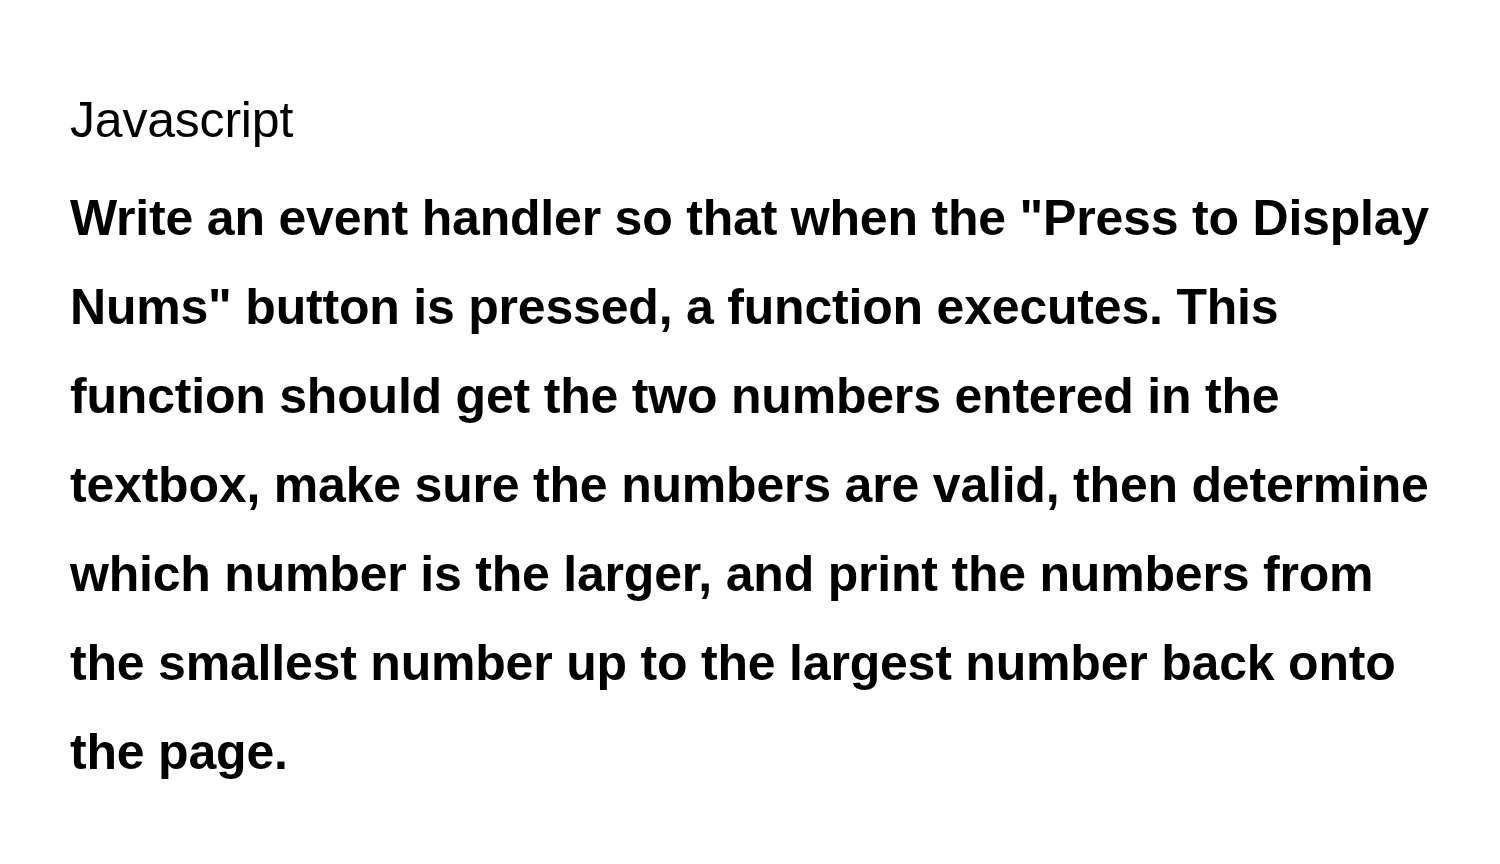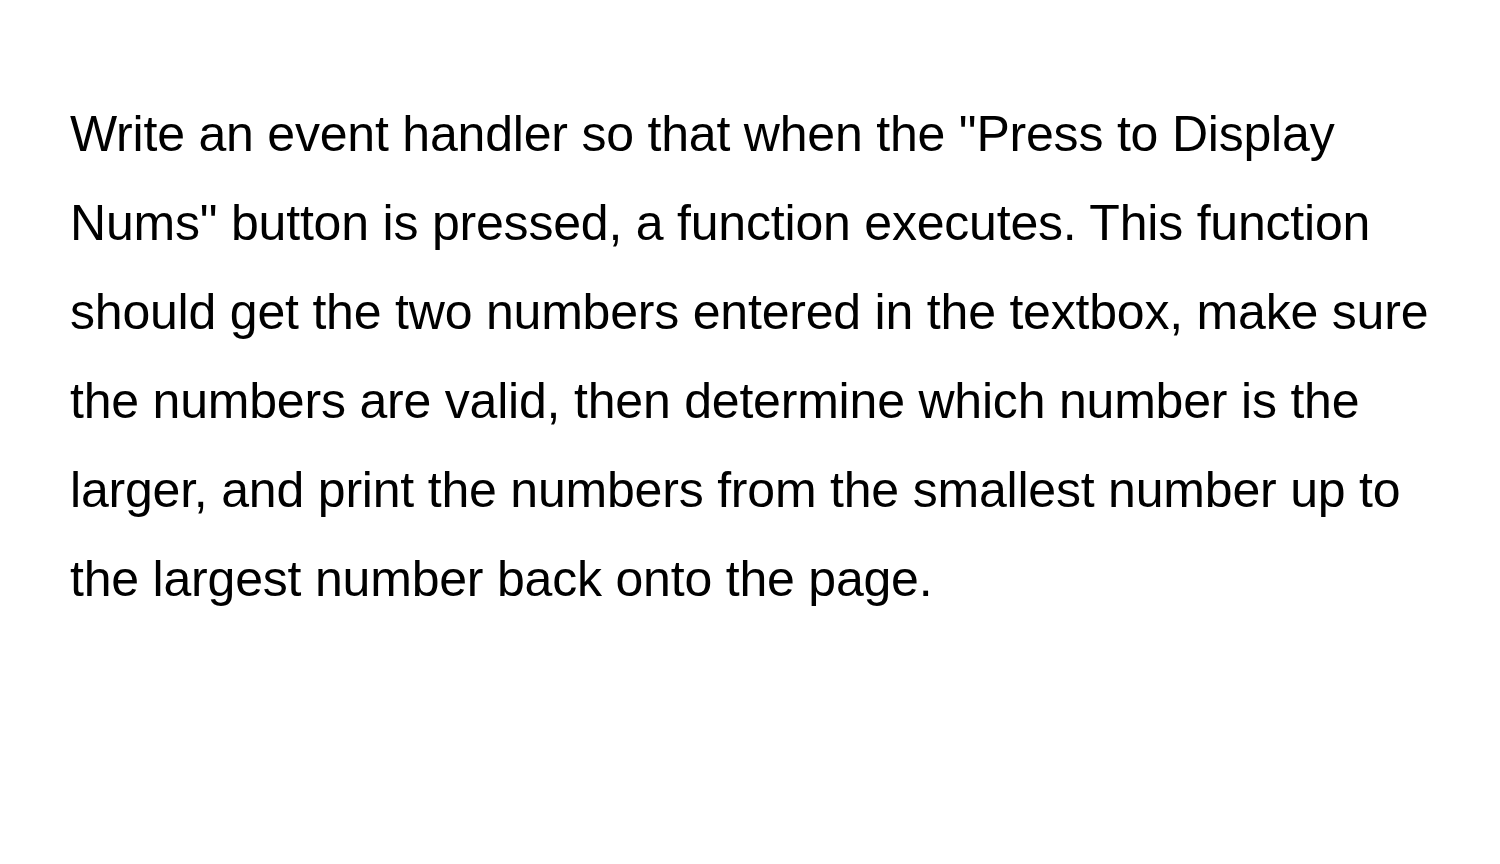--- a/index.html
+++ b/index.html
@@ -20,24 +20,25 @@
     .heading {
       font-size: 50px;
       font-weight: 400;
       color: #000000;
       line-height: 1.2;
       margin-bottom: 24px;
       letter-spacing: -0.2px;
     }
     .body-text {
       font-size: 50px;
-      font-weight: 400;
+      font-weight: 700;
       color: #000000;
       line-height: 1.78;
       letter-spacing: -0.2px;
     }
   </style>
 </head>
 <body>
 
 <div class="page">
+  <div class="heading">Javascript</div>
   <div class="body-text">Write an event handler so that when the "Press to Display Nums" button is pressed, a function executes. This function should get the two numbers entered in the textbox, make sure the numbers are valid, then determine which number is the larger, and print the numbers from the smallest number up to the largest number back onto the page.</div>
 </div>
 
 </body></html>

